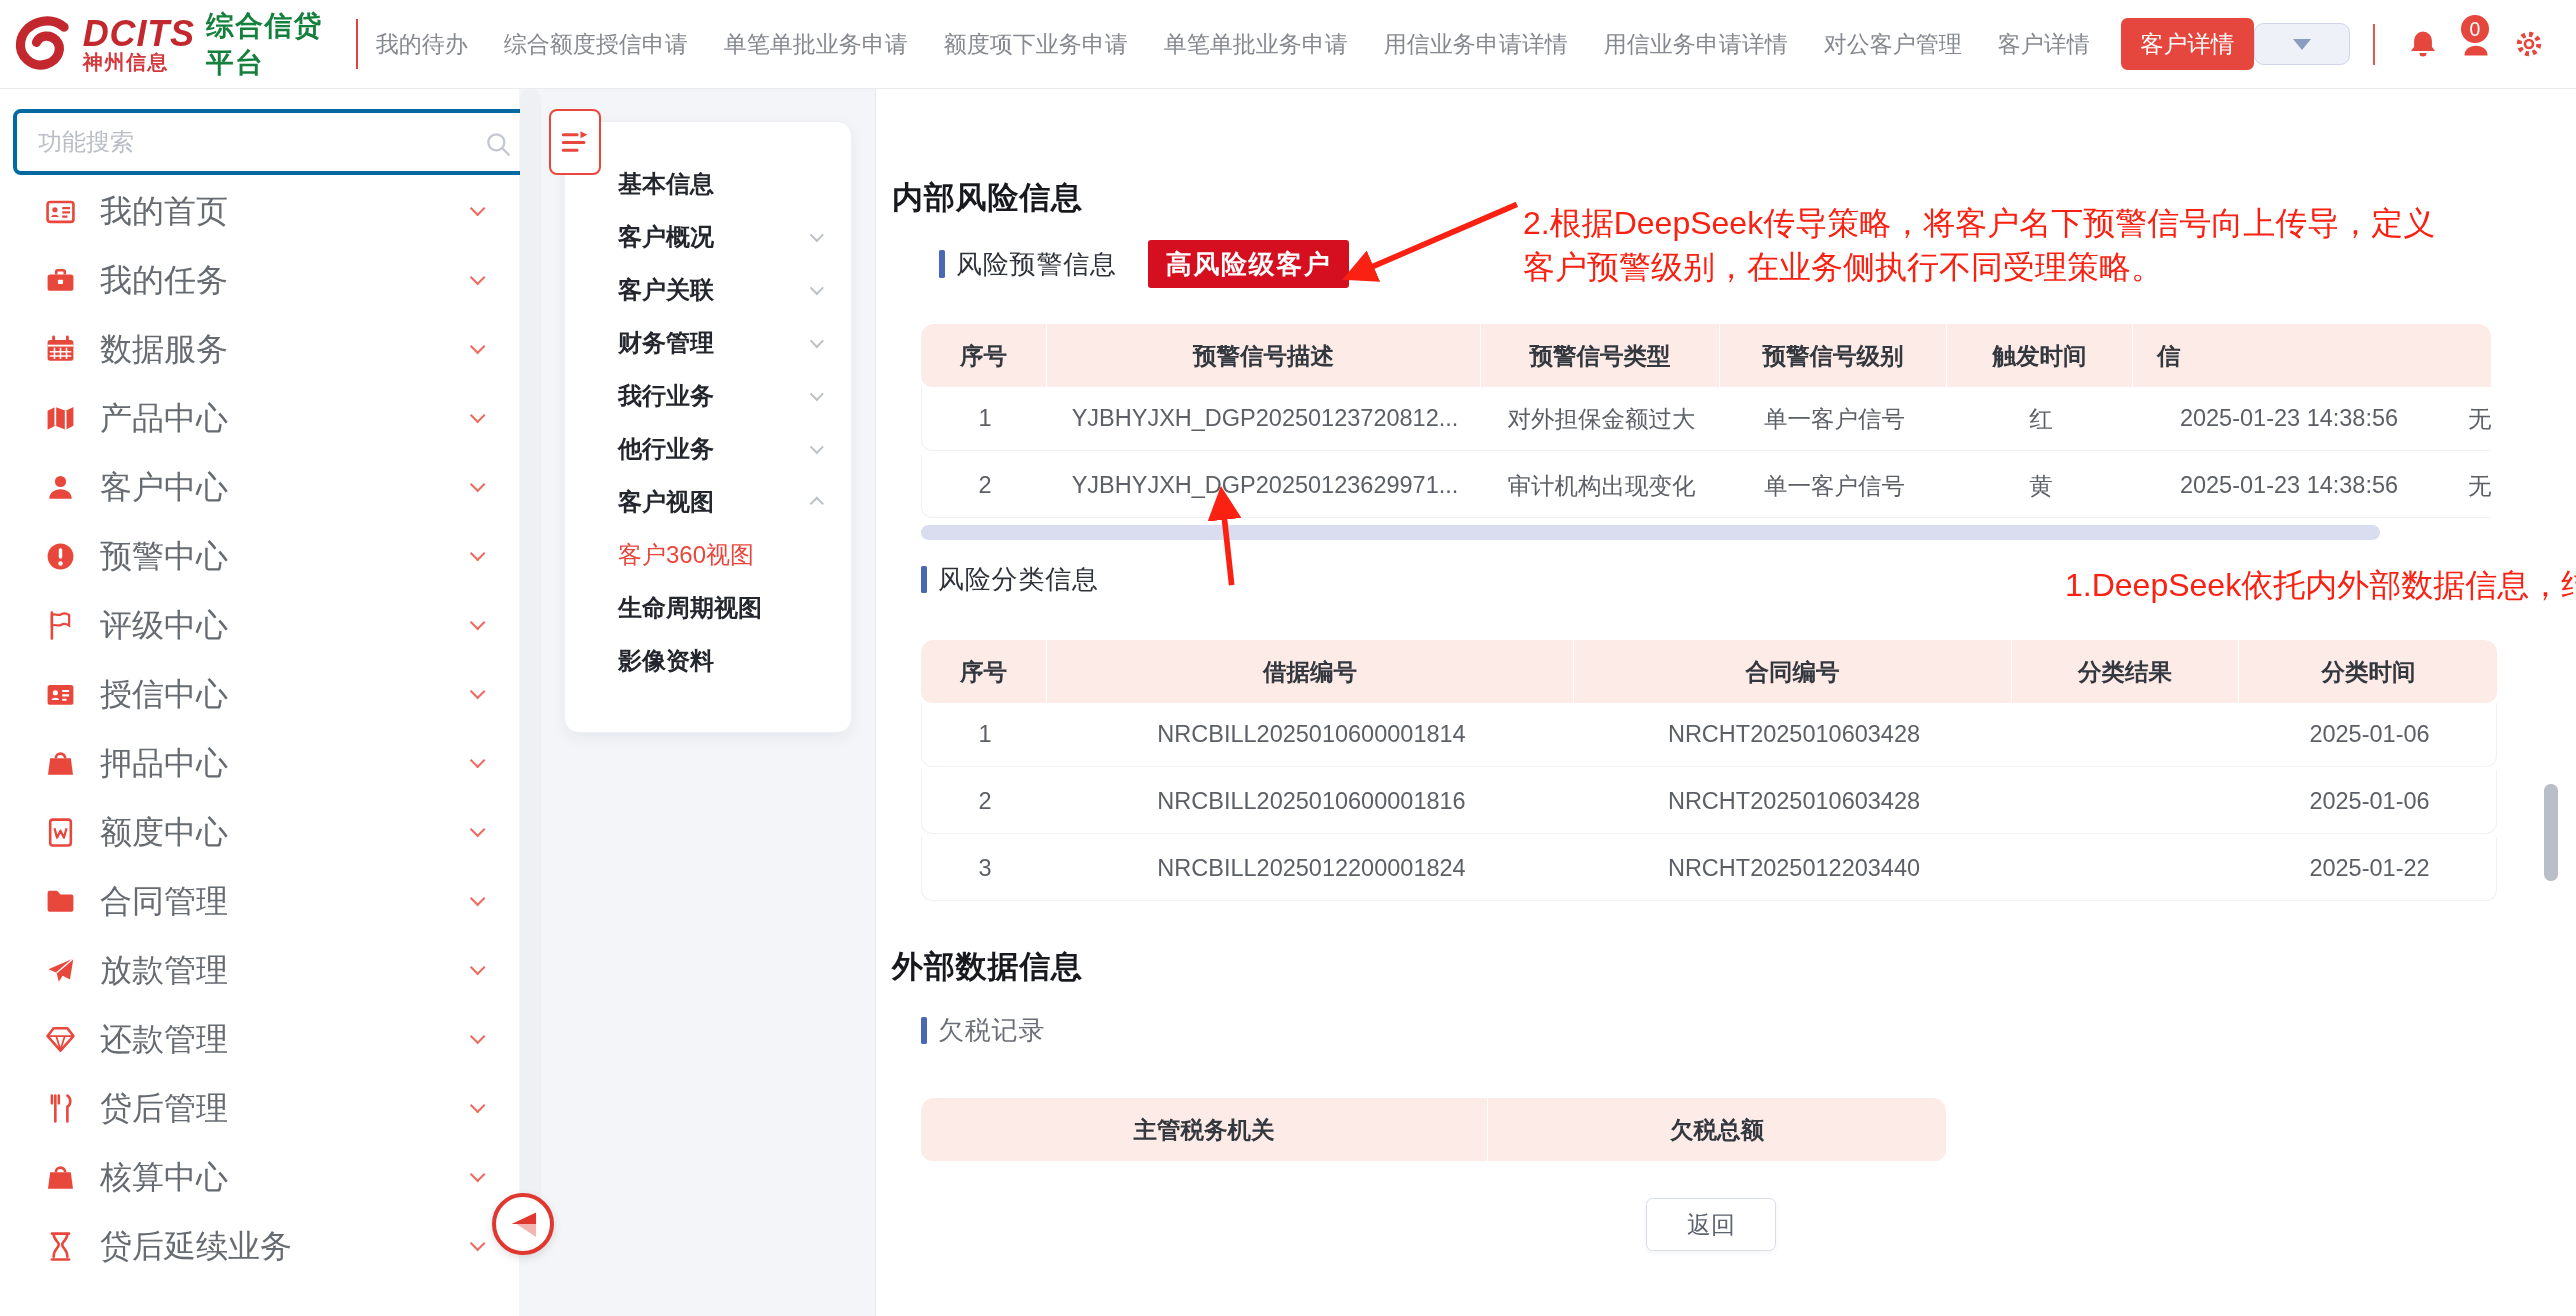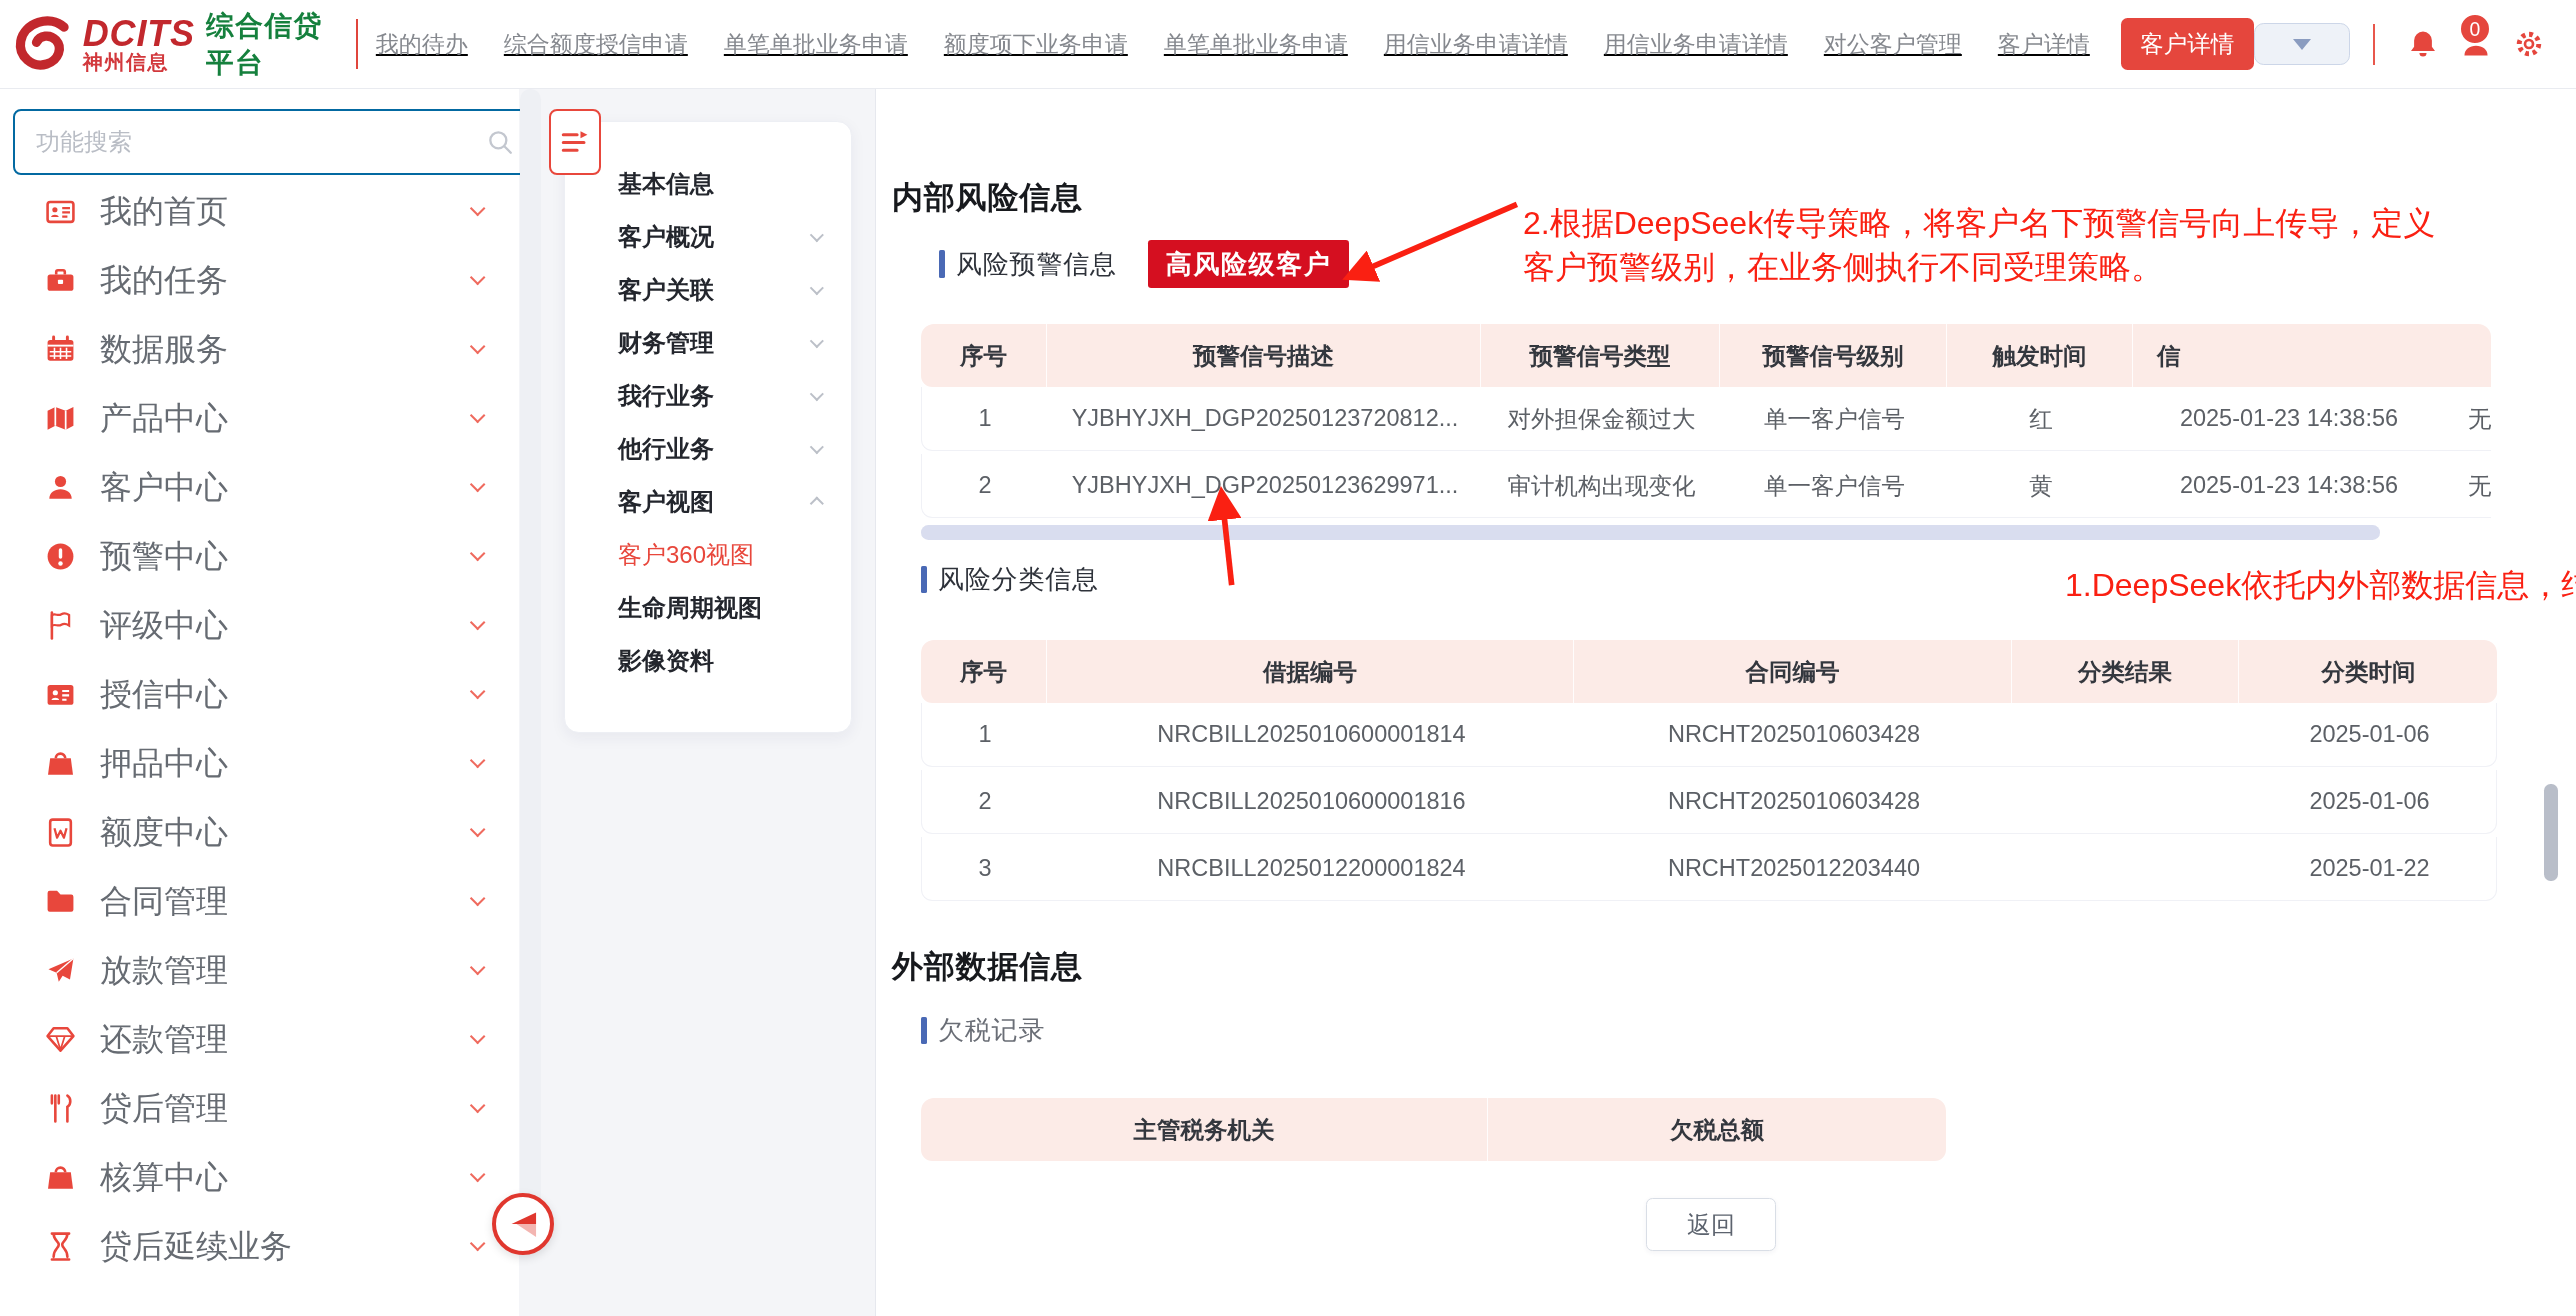--- a/index.html
+++ b/index.html
@@ -9,39 +9,39 @@
 
   
   .topbar { position:absolute; left:0; top:0; width:2576px; height:89px; background:#fff;
             border-bottom:1.6px solid #e9ebf0; display:flex; align-items:center; z-index:30; }
   .logo-mark { width:65px; height:63px; margin-left:11.3px; flex:0 0 auto; }
   .brand-block { margin-left:6.5px; line-height:1.05; }
   .brand-en { font-size:36px; font-weight:bold; font-style:italic; color:#c2282d; letter-spacing:0.8px; }
   .brand-cn { font-size:20px; font-weight:bold; color:#d2383c; letter-spacing:1.6px; }
   .product-name { font-size:27.6px; font-weight:bold; color:#15803d; margin-left:11.3px; letter-spacing:1.6px; }
   .brand-divider { width:2.4px; height:50px; background:#e0453c; margin:0 18px 0 14.6px; }
-  .nav-items { display:flex; align-items:flex-start; gap:36px;text-decoration:underline; }
+  .nav-items { display:flex; align-items:flex-start; gap:36px; }
   .nav-item { font-size:23px; color:#85888e; cursor:pointer; white-space:nowrap; text-decoration:none; }
   .nav-active-btn { margin-left:31px; background:#e5463d; color:#fff; font-size:23.5px;
                     padding:9.7px 19.4px; border-radius:6.5px; border:none; white-space:nowrap; }
   .topbar-right { margin-left:auto; display:flex; align-items:center; margin-right:21px; }
   .nav-chip { width:96px; height:42px; background:#eef2f8; border:1.6px solid #ccd6e8; border-radius:9.7px;
               display:flex; align-items:center; justify-content:center; }
   .chip-caret { width:0; height:0; border-left:9px solid transparent; border-right:9px solid transparent;
                 border-top:11.3px solid #8a9cc0; }
   .red-sep { width:2.4px; height:41px; background:#e8574c; margin:0 21px 0 23px; }
   .tb-ico { width:32px; height:32px; position:relative; margin:0 10.5px; flex:0 0 auto; }
   .badge-count { position:absolute; left:2459px; top:13px; min-width:32px; height:32px; background:#e5463d;
                  border:2.4px solid #fff; border-radius:50%; color:#fff; font-size:19.4px; display:flex;
                  align-items:center; justify-content:center; z-index:40; }
 
   
   .sidebar { position:absolute; left:0; top:89px; width:519px; height:1228px; background:#fff; z-index:10; }
   .search-row { position:absolute; left:13px; top:20px; display:flex; gap:14.6px; }
-  .search-box { width:521px; height:66px; border:2px solid #0369a1; border-radius:8px; position:relative; }
+  .search-box { width:521px; height:66px; border:4px solid #0369a1; border-radius:8px; position:relative; }
   .search-box input { width:100%; height:100%; border:none; outline:none; background:transparent;
                       font-size:24px; color:#555; padding:0 57px 0 21px;
                       font-family:"Liberation Sans","DejaVu Sans",sans-serif; }
   .search-box input::placeholder { color:#b9bdc5; }
   .search-glyph { position:absolute; right:14.6px; top:16px; width:32px; height:32px; }
   .hamburger-btn { width:52px; height:66px; border:2px solid #e8473c; border-radius:8px; background:#fff;
                    display:flex; align-items:center; justify-content:center; cursor:pointer; }
   .sb-menu { position:absolute; left:0; top:88px; width:519px; }
   .sb-item { height:69px; display:flex; align-items:center; padding:0 36px 0 45px; cursor:pointer; }
   .sb-ico { width:31px; height:31px; flex:0 0 auto; }

